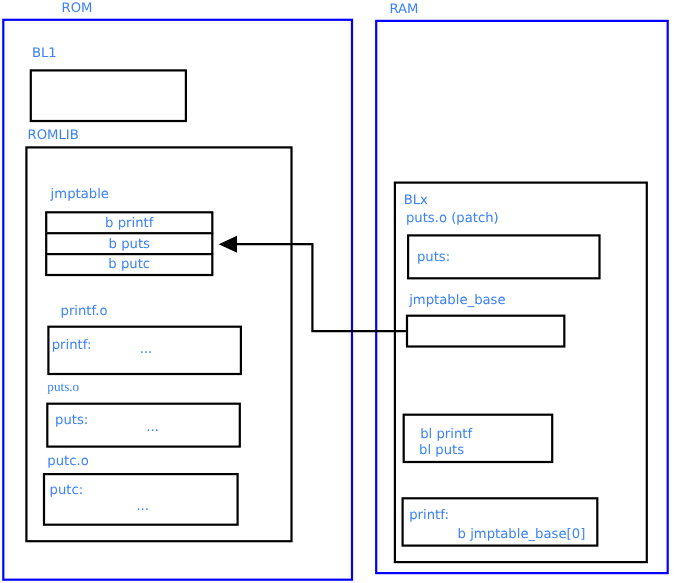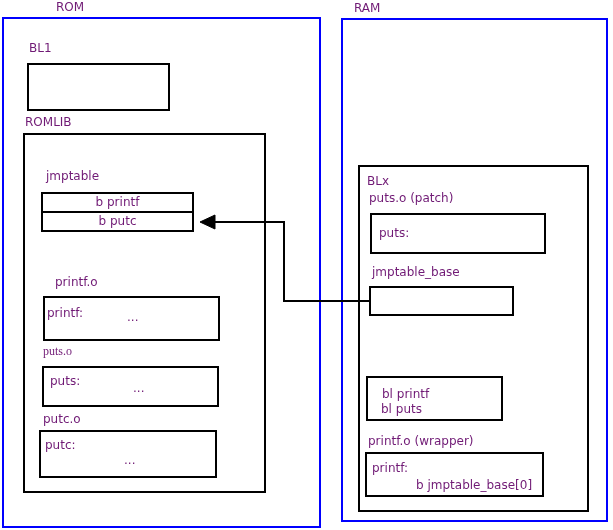--- a/index.html
+++ b/index.html
@@ -1,20 +1,20 @@
 <!DOCTYPE html>
 <html><head>
 <meta charset="utf-8">
 <style>
   html,body { margin:0; padding:0; background:#ffffff; }
   #canvas {
     position:relative; width:613px; height:530px;
     background:#ffffff; overflow:hidden;
     font-family:"DejaVu Sans","Liberation Sans",sans-serif;
-    font-size:12px; color:#701a75;
+    font-size:12px; color:#3b82f6;
   }
   .abs { position:absolute; }
   .region {
     position:absolute; border:2px solid #0000ff;
     background:transparent; box-sizing:border-box;
   }
   .box {
     position:absolute; border:2px solid #000000;
     background:#ffffff; box-sizing:border-box;
   }
@@ -37,20 +37,21 @@
 
   <div class="label" style="left:29px; top:41px;">BL1</div>
   <div class="box" style="left:27px; top:63px; width:143px; height:48px;"></div>
 
   <div class="label" style="left:25px; top:115px;">ROMLIB</div>
   <div class="box" style="left:23px; top:133px; width:243px; height:360px; background:transparent;"></div>
 
   <div class="label" style="left:46px; top:169px;">jmptable</div>
   <div class="abs" style="left:41px; top:192px; width:153px;">
     <div class="jrow">b printf</div>
+    <div class="jrow">b puts</div>
     <div class="jrow">b putc</div>
   </div>
 
   <div class="label" style="left:43px; top:275px;margin-left:12px;">printf.o</div>
   <div class="box" style="left:43px; top:296px; width:177px; height:45px;">
     <span class="label" style="left:2px; top:8px;">printf:</span>
     <span class="label" style="left:82px; top:12px;">...</span>
   </div>
 
   <div class="label" style="left:43px; top:344px;font-family:Liberation Serif, serif;">puts.o</div>
@@ -78,21 +79,20 @@
 
   <div class="label" style="left:372px; top:265px;">jmptable_base</div>
   <div class="box" style="left:369px; top:286px; width:145px; height:30px;"></div>
 
   <div class="label" style="left:367px; top:359px;margin-top:44px;">BLx.o</div>
   <div class="box" style="left:366px; top:376px; width:137px; height:45px;">
     <span class="label" style="left:14px; top:9px;">bl printf</span>
     <span class="label" style="left:13px; top:24px;">bl puts</span>
   </div>
 
-  <div class="label" style="left:368px; top:434px;">printf.o (wrapper)</div>
   <div class="box" style="left:365px; top:452px; width:179px; height:45px;">
     <span class="label" style="left:5px; top:7px;">printf:</span>
     <span class="label" style="left:49px; top:24px;">b jmptable_base[0]</span>
   </div>
 
   <svg class="overlay" width="613" height="530" viewBox="0 0 613 530">
     <polyline points="369,301 284,301 284,222 213,222" fill="none" stroke="#000000" stroke-width="2"></polyline>
     <polygon points="200,222 215,215 215,229" fill="#000000" stroke="#000000"></polygon>
   </svg>
 

